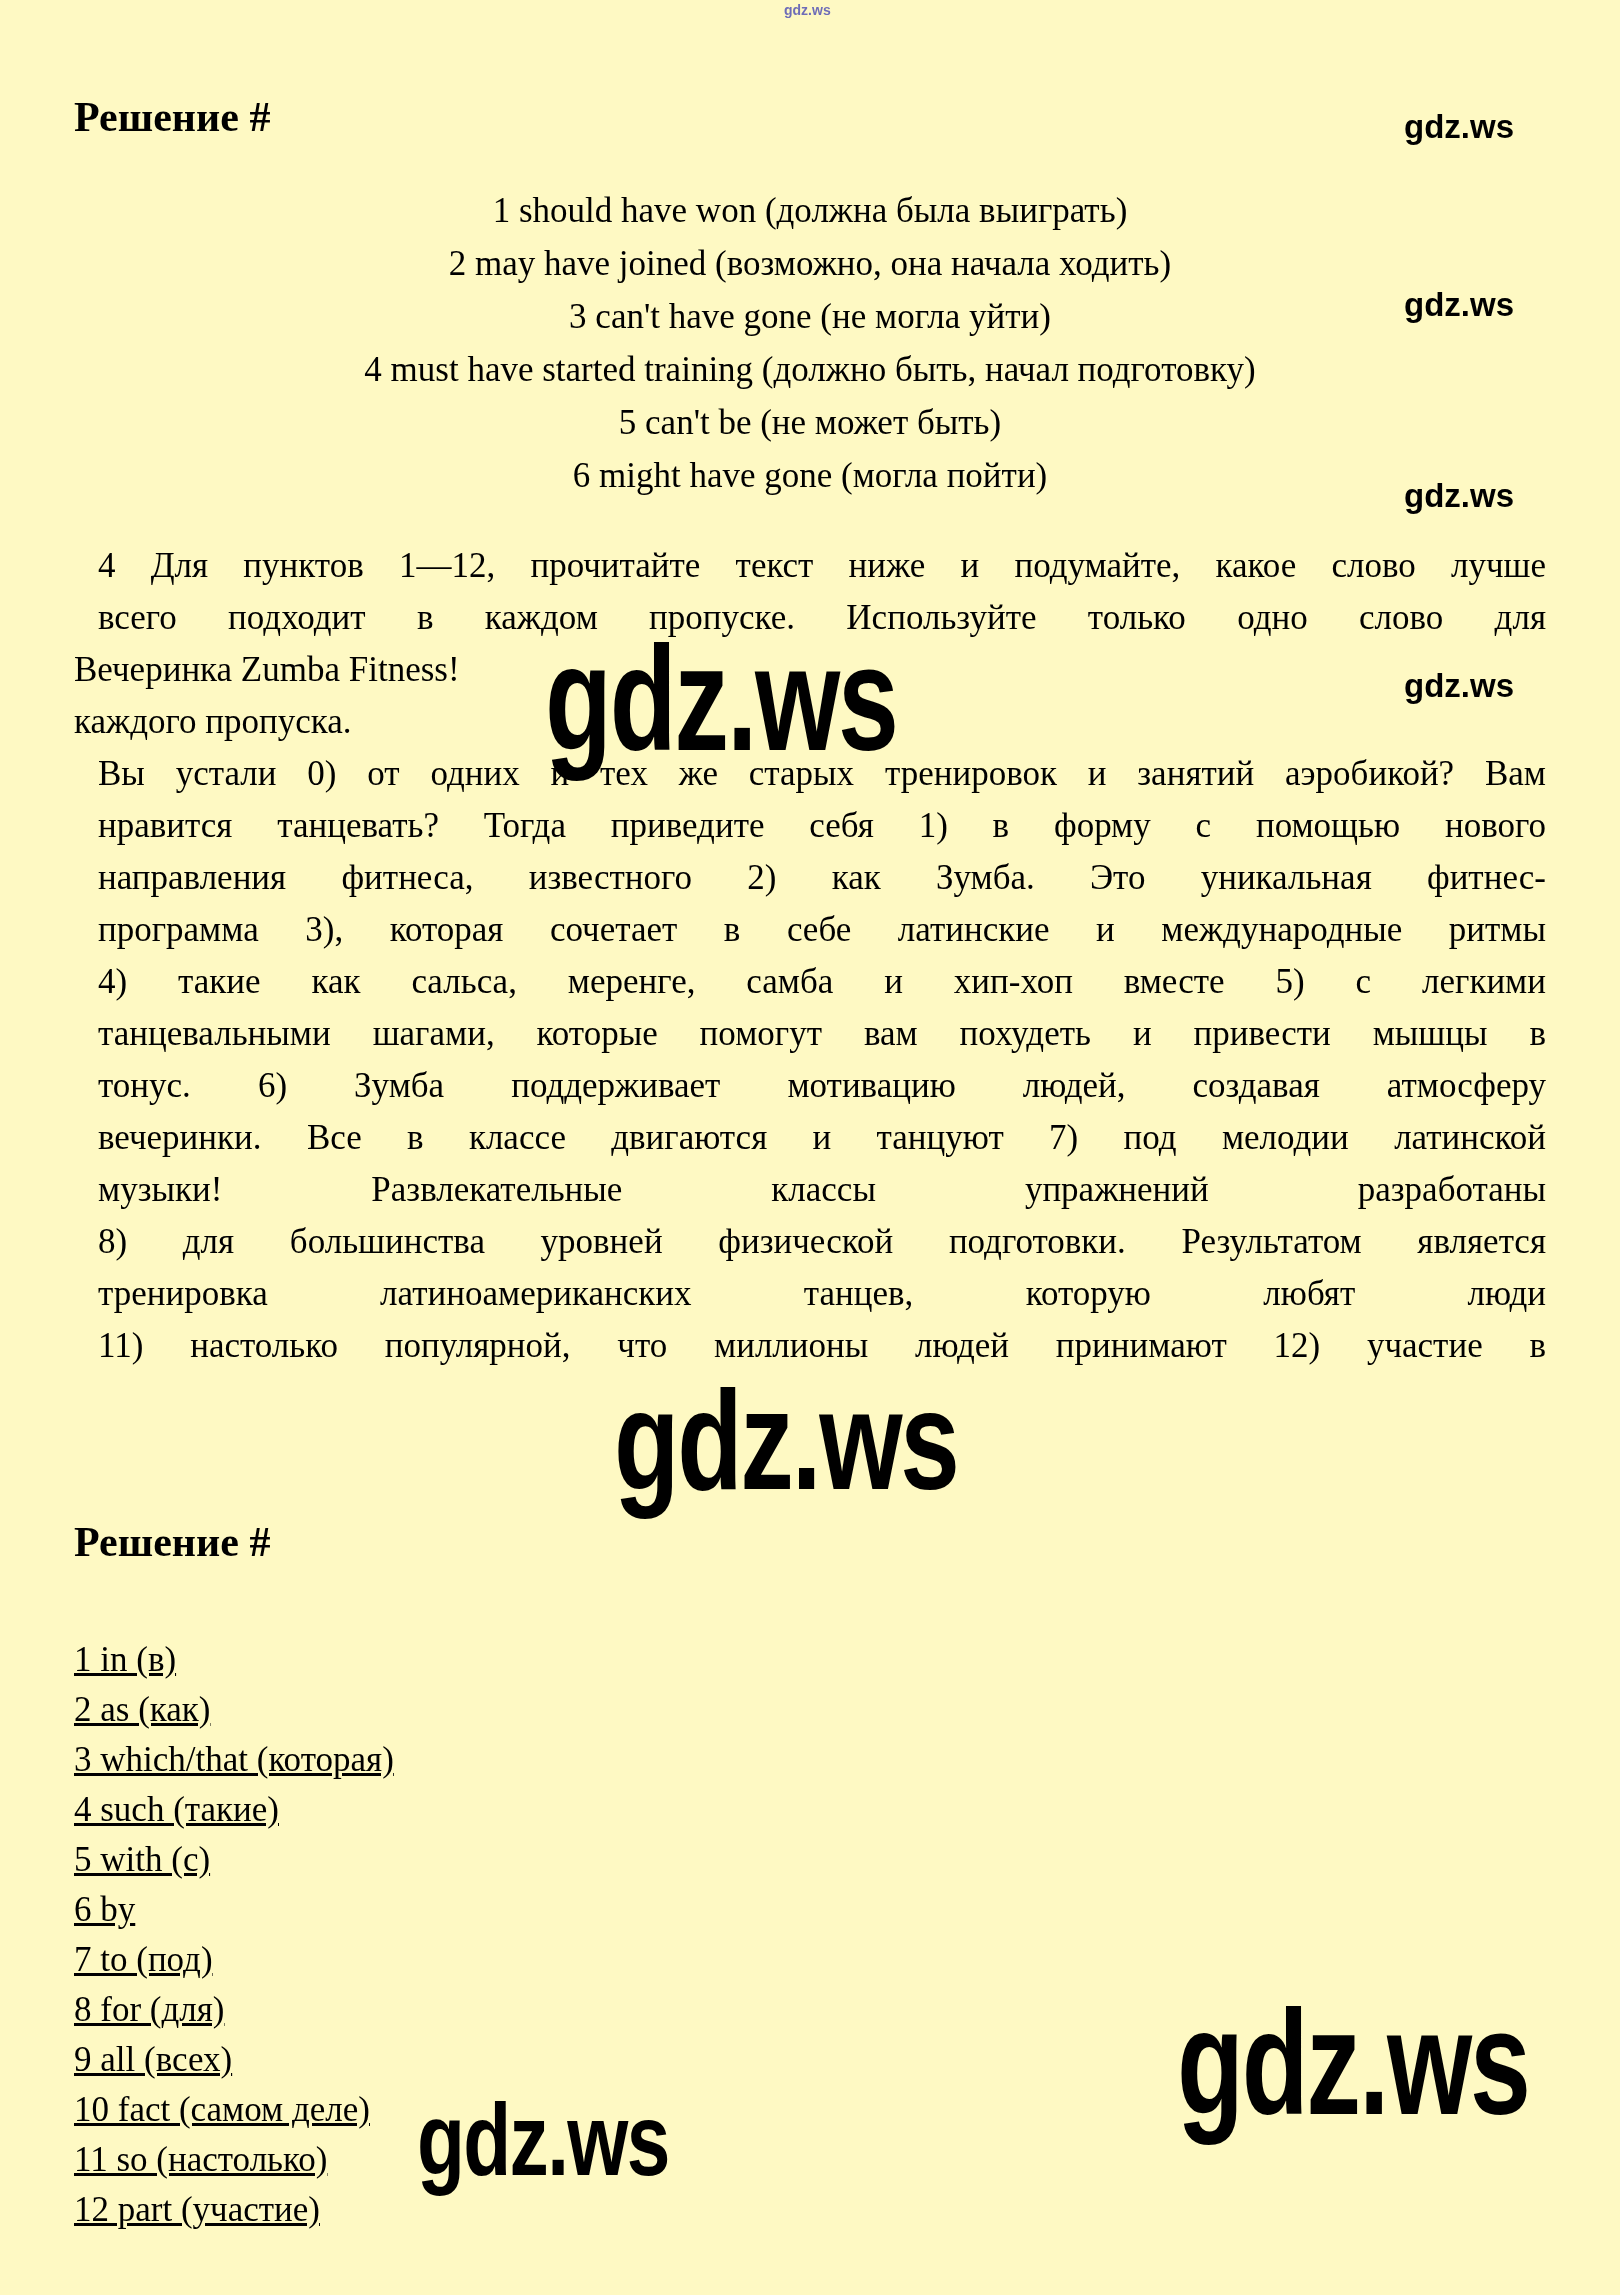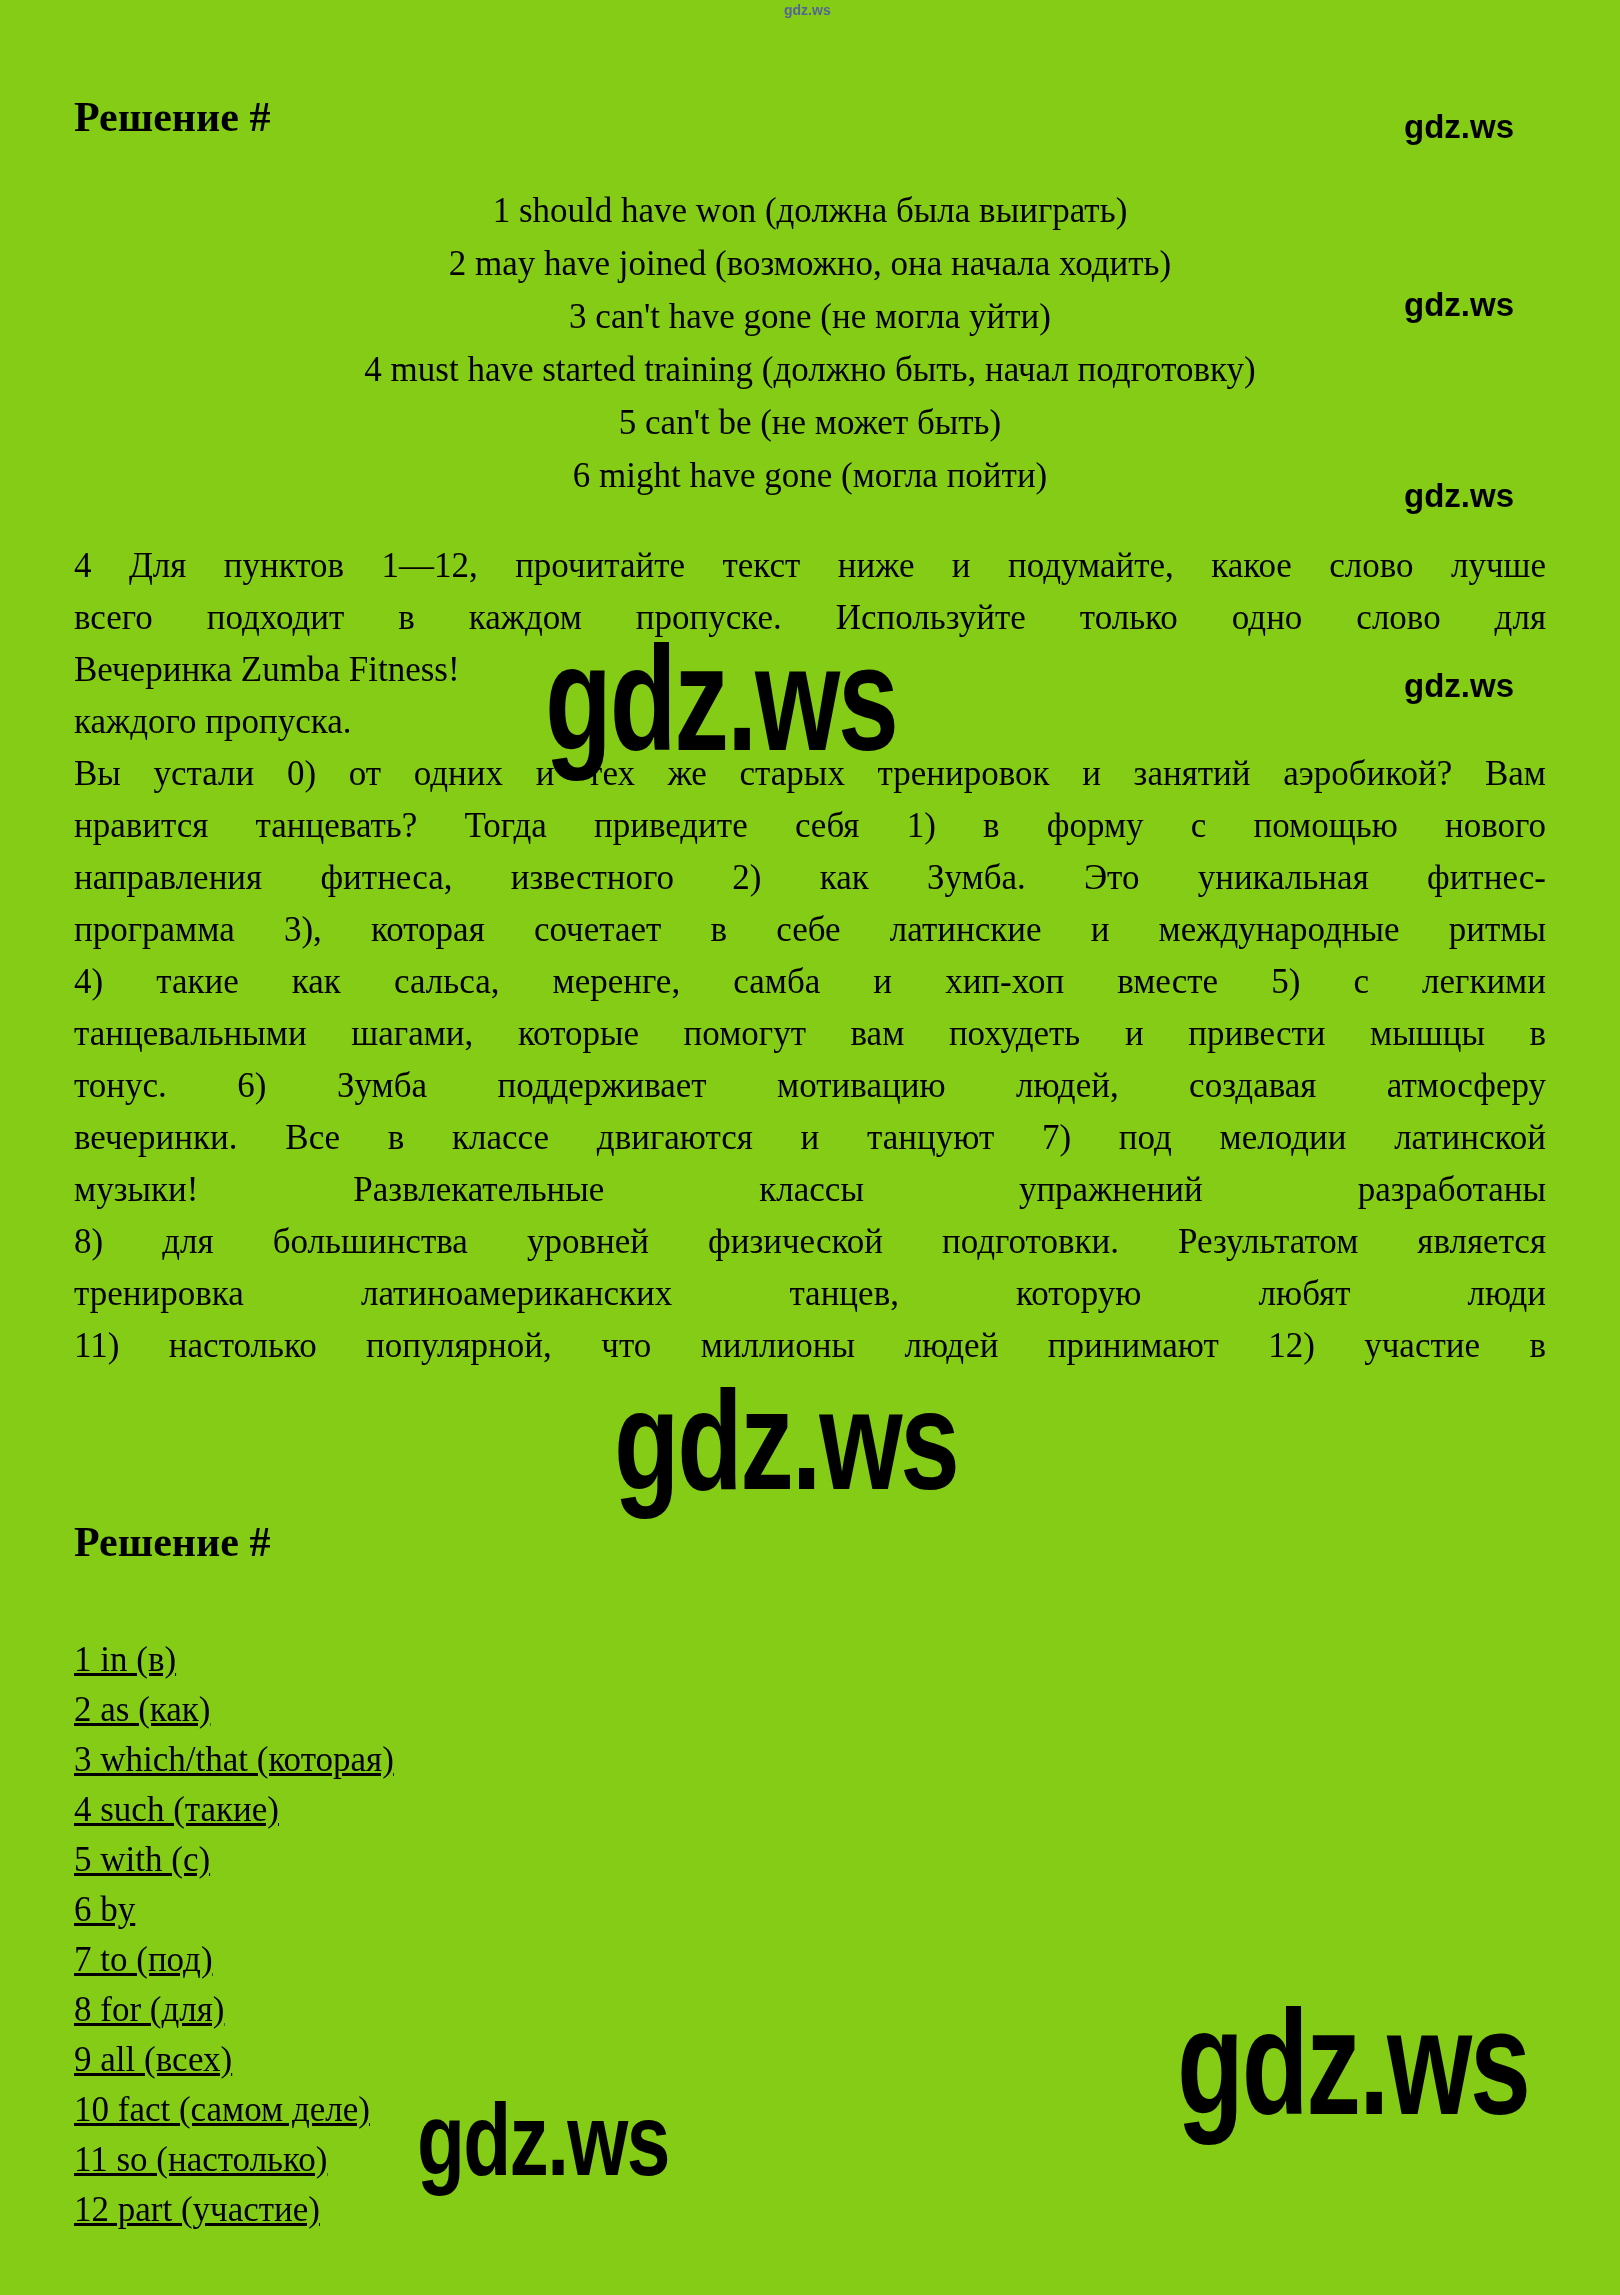--- a/index.html
+++ b/index.html
@@ -1,38 +1,39 @@
 <!DOCTYPE html>
 <html style="font-size:12px"><head>
 <meta charset="utf-8">
 <style>
   html,body{margin:0;padding:0;background:#888;}
   .page{
     position:relative;
     width:1620px;height:2295px;
-    background:#84cc16;
+    background:#fef9c3;
     color:#000;
     font-family:"Liberation Serif", serif;
     overflow:hidden;
     margin:0 auto;
   }
   .abs{position:absolute;}
   .heading{
     font-size:42px;font-weight:bold;line-height:44px;white-space:nowrap;
   }
   .lines{width:1472px;}
   .ln{
     font-size:35px;line-height:52px;height:52px;white-space:nowrap;
   }
   .list1 .ln{line-height:53px;height:53px;}
   .list2 .ln{line-height:50px;height:50px;}
   .j{
     white-space:normal;
     text-align:justify;
     text-align-last:justify;
+    margin-left:24px;
   }
   
   .wm{
     font-family:"Liberation Sans", sans-serif;
     color:#000;
     line-height:1;
     white-space:nowrap;
     z-index:0;
   }
   .wm-big{

